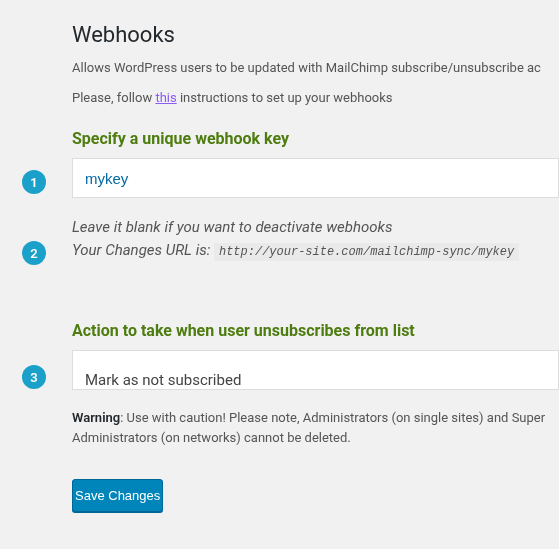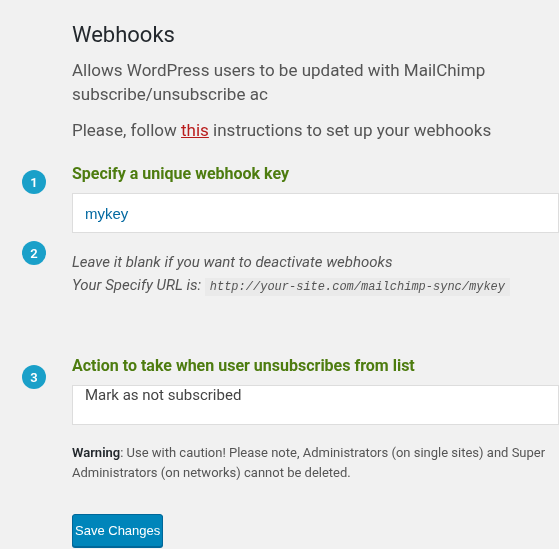--- a/index.html
+++ b/index.html
@@ -15,27 +15,27 @@
     .content {
       padding: 22px 0 0 72px;
     }
     h2 {
       font-size: 22px;
       font-weight: 400;
       color: #23282d;
       margin-bottom: 12px;
     }
     .desc {
-      font-size: 17px;
+      font-size: 13px;
       color: #555;
       margin-bottom: 12px;
       line-height: 1.4;
     }
     .link {
-      color: #b91c1c;
+      color: #8b5cf6;
       text-decoration: underline;
       cursor: pointer;
       margin-top: 40px;
     }
     .field-label {
       font-size: 16px;
       font-weight: 700;
       color: #4d7c0f;
       margin-top: 22px;
       margin-bottom: 10px;
@@ -63,21 +63,21 @@
       background: #eaeaea;
       padding: 2px 5px;
       color: #555;
     }
     .select-wrap {
       width: 100%;
       height: 40px;
       background: #fff;
       border: 1px solid #ddd;
       display: flex;
-      align-items: flex-start;
+      align-items: flex-end;
       padding: 0 12px;
       font-size: 15px;
       color: #444;
       cursor: pointer;
     }
     .warning {
       font-size: 13px;
       color: #555;
       margin-top: 18px;
       line-height: 1.5;
@@ -131,21 +131,21 @@
     <span>Please, follow </span><span class="link">this</span><span> instructions to set up your webhooks</span>
   </p>
 
   <div class="field-label">Specify a unique webhook key</div>
 
   <input type="text" class="text-input" value="mykey" style="">
 
   <div class="hint">
     <div>Leave it blank if you want to deactivate webhooks</div>
     <div>
-      <span>Your Specify URL is: </span><span class="code">http://your-site.com/mailchimp-sync/mykey</span>
+      <span>Your Changes URL is: </span><span class="code">http://your-site.com/mailchimp-sync/mykey</span>
     </div>
   </div>
 
   <div class="spacer-large"></div>
 
   <div class="field-label">Action to take when user unsubscribes from list</div>
 
   <div class="select-wrap">
     <span>Mark as not subscribed</span>
   </div>

